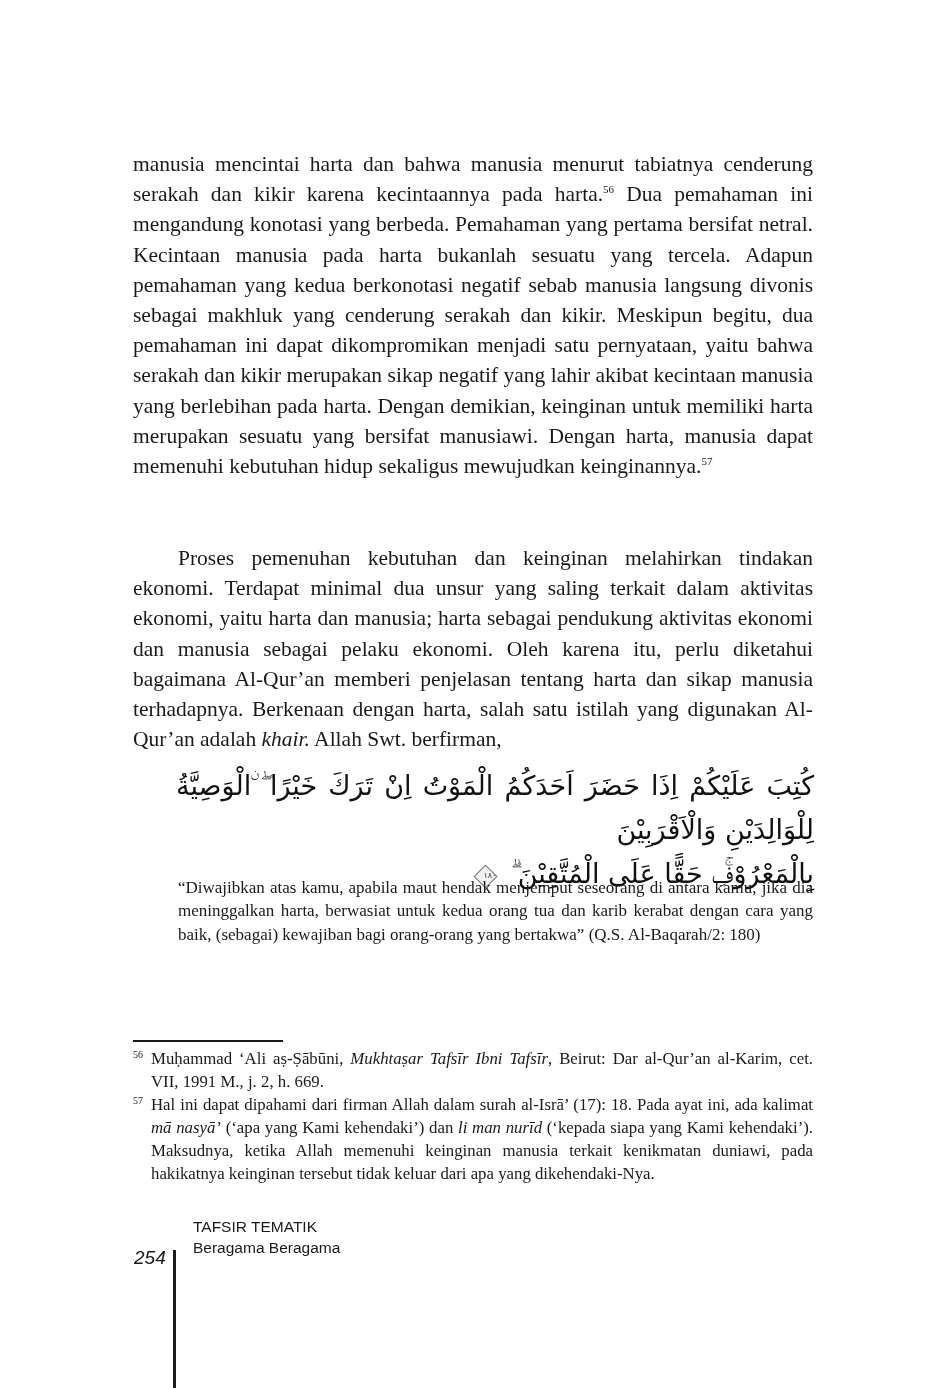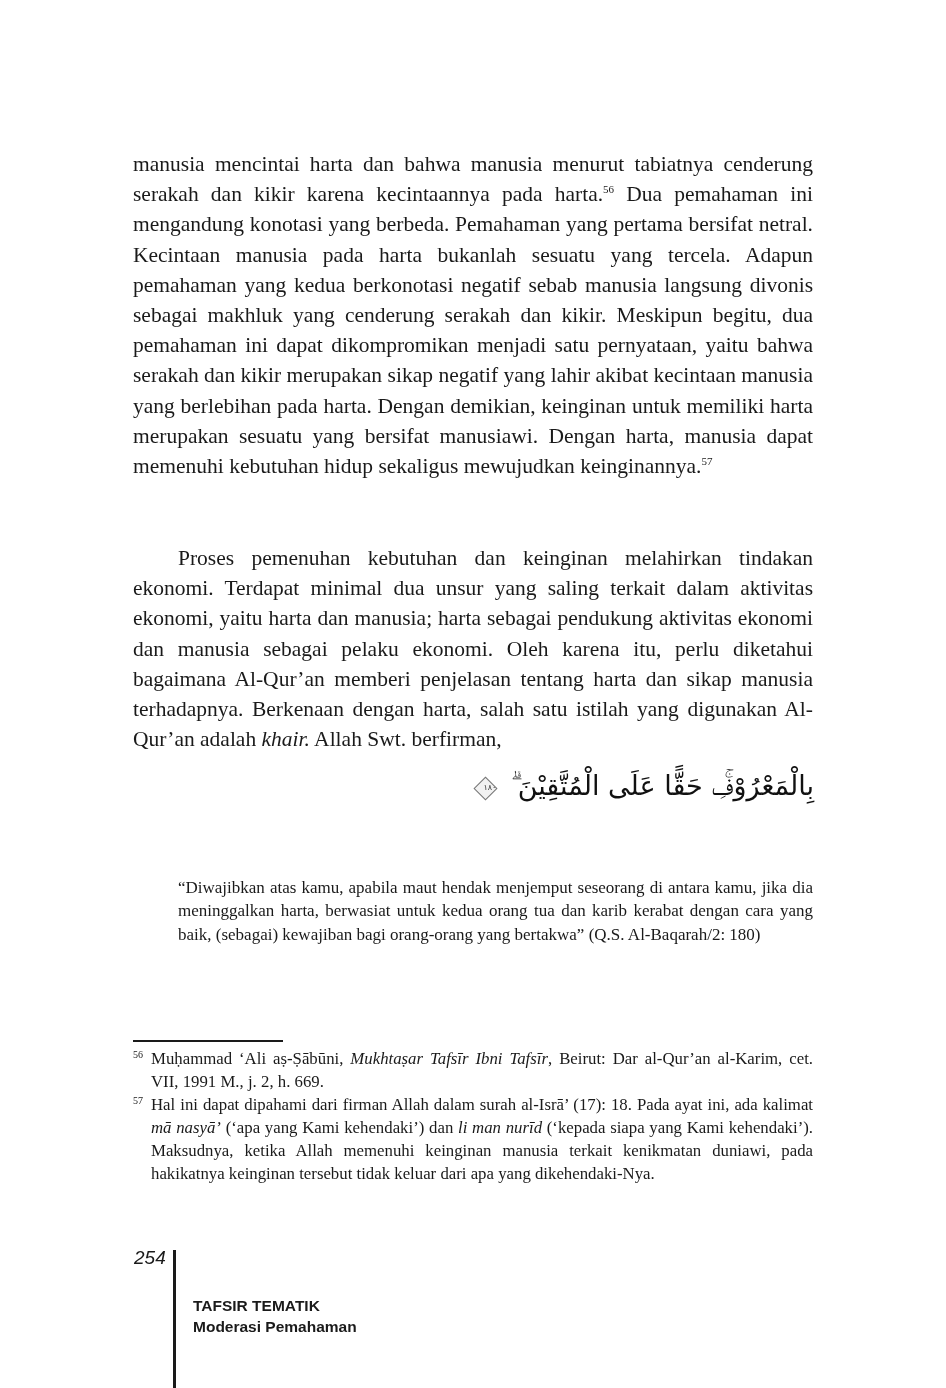--- a/index.html
+++ b/index.html
@@ -134,43 +134,43 @@
     position: absolute;
     left: 173px;
     top: 1244px;
     width: 2.5px;
     height: 144px;
     background: #1a1a1a;
   }
   .footer-title {
     position: absolute;
     left: 193px;
-    top: 1289px;
+    top: 1210px;
     font-family: "Liberation Sans", "DejaVu Sans", sans-serif;
     font-size: 15.5px;
     line-height: 21px;
     color: #1a1a1a;
-    font-weight: bold;
   }
   .footer-title span { display: block; }
 </style>
 </head>
 <body>
 
 <div class="page">
 
   <div class="body-text p1">
     <p><span>manusia mencintai harta dan bahwa manusia menurut tabiatnya cenderung serakah dan kikir karena kecintaannya pada harta.</span><sup class="fn">56</sup><span> Dua pemahaman ini mengandung konotasi yang berbeda. Pemahaman yang pertama bersifat netral. Kecintaan manusia pada harta bukanlah sesuatu yang tercela. Adapun pemahaman yang kedua berkonotasi negatif sebab manusia langsung divonis sebagai makhluk yang cenderung serakah dan kikir. Meskipun begitu, dua pemahaman ini dapat dikompromikan menjadi satu pernyataan, yaitu bahwa serakah dan kikir merupakan sikap negatif yang lahir akibat kecintaan manusia yang berlebihan pada harta. Dengan demikian, keinginan untuk memiliki harta merupakan sesuatu yang bersifat manusiawi. Dengan harta, manusia dapat memenuhi kebutuhan hidup sekaligus mewujudkan keinginannya.</span><sup class="fn">57</sup></p>
   </div>
 
   <div class="body-text p2">
     <p><span>Proses pemenuhan kebutuhan dan keinginan melahirkan tindakan ekonomi. Terdapat minimal dua unsur yang saling terkait dalam aktivitas ekonomi, yaitu harta dan manusia; harta sebagai pendukung aktivitas ekonomi dan manusia sebagai pelaku ekonomi. Oleh karena itu, perlu diketahui bagaimana Al-Qur’an memberi penjelasan tentang harta dan sikap manusia terhadapnya. Berkenaan dengan harta, salah satu istilah yang digunakan Al-Qur’an adalah </span><em>khair.</em><span> Allah Swt. berfirman,</span></p>
   </div>
 
   <div class="arabic">
+    <span class="line">كُتِبَ عَلَيْكُمْ اِذَا حَضَرَ اَحَدَكُمُ الْمَوْتُ اِنْ تَرَكَ خَيْرًا ۖ ۨالْوَصِيَّةُ لِلْوَالِدَيْنِ وَالْاَقْرَبِيْنَ</span>
     <span class="line"><span>بِالْمَعْرُوْفِۚ حَقًّا عَلَى الْمُتَّقِيْنَ ۗ</span> <span class="ayah-marker"><span class="diamond"></span><span class="num">١٨٠</span></span></span>
   </div>
 
   <div class="quote">“Diwajibkan atas kamu, apabila maut hendak menjemput seseorang di antara kamu, jika dia meninggalkan harta, berwasiat untuk kedua orang tua dan karib kerabat dengan cara yang baik, (sebagai) kewajiban bagi orang-orang yang bertakwa” (Q.S. Al-Baqarah/2: 180)</div>
 
 
   <div class="fn-rule"></div>
 
   <div class="footnotes">
     <p class="footnote">
@@ -178,16 +178,16 @@
     </p>
     <p class="footnote">
       <span class="fn-num">57</span><span>Hal ini dapat dipahami dari firman Allah dalam surah al-Isrā’ (17): 18. Pada ayat ini, ada kalimat </span><em>mā nasyā’</em><span> (‘apa yang Kami kehendaki’) dan </span><em>li man nurīd</em><span> (‘kepada siapa yang Kami kehendaki’). Maksudnya, ketika Allah memenuhi keinginan manusia terkait kenikmatan duniawi, pada hakikatnya keinginan tersebut tidak keluar dari apa yang dikehendaki-Nya.</span>
     </p>
   </div>
 
   <div class="footer-num">254</div>
   <div class="footer-rule"></div>
   <div class="footer-title">
     <span>TAFSIR TEMATIK</span>
-    <span>Moderasi Pemahaman</span>
+    <span>Beragama Beragama</span>
   </div>
 
 </div>
 
 </body></html>

